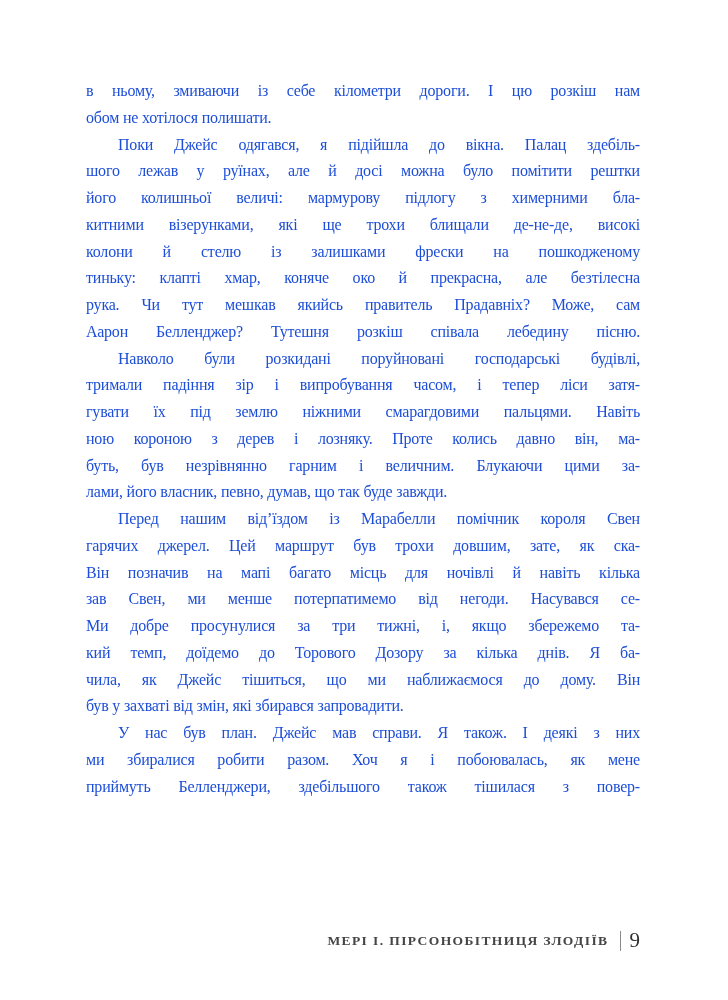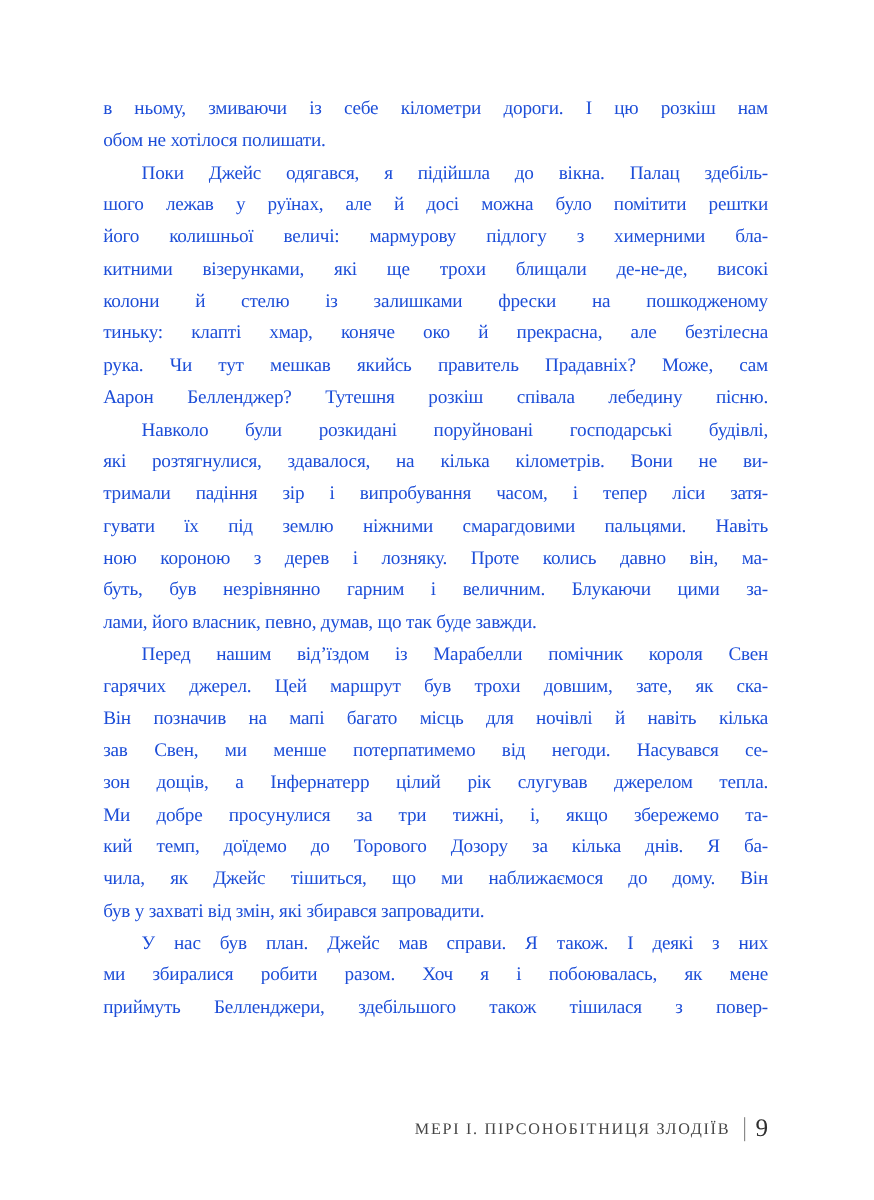--- a/index.html
+++ b/index.html
@@ -47,21 +47,21 @@
     right: 88px;
     display: flex;
     align-items: center;
     font-family: "Liberation Serif", serif;
     color: #454545;
   }
   .footer-author,
   .footer-title {
     font-size: 13.5px;
     letter-spacing: 1.4px;
-    font-weight: 400;
+    font-weight: 700;
     white-space: nowrap;
   }
   .footer-title {
   }
   .footer-divider {
     width: 1px;
     height: 20px;
     background: #8a8a8a;
     margin: 0 9px 0 11px;
   }
@@ -86,33 +86,31 @@
         <div class="line">шого лежав у руїнах, але й досі можна було помітити рештки</div>
         <div class="line">його колишньої величі: мармурову підлогу з химерними бла-</div>
         <div class="line">китними візерунками, які ще трохи блищали де-не-де, високі</div>
         <div class="line">колони й стелю із залишками фрески на пошкодженому</div>
         <div class="line">тиньку: клапті хмар, коняче око й прекрасна, але безтілесна</div>
         <div class="line">рука. Чи тут мешкав якийсь правитель Прадавніх? Може, сам</div>
         <div class="line">Аарон Белленджер? Тутешня розкіш співала лебедину пісню.</div>
       </div>
       <div class="paragraph">
         <div class="line indent">Навколо були розкидані поруйновані господарські будівлі,</div>
-        <div class="line">які розтягнулися, здавалося, на кілька кілометрів. Вони не ви-</div>
         <div class="line">тримали падіння зір і випробування часом, і тепер ліси затя-</div>
         <div class="line">гувати їх під землю ніжними смарагдовими пальцями. Навіть</div>
         <div class="line">ною короною з дерев і лозняку. Проте колись давно він, ма-</div>
         <div class="line">буть, був незрівнянно гарним і величним. Блукаючи цими за-</div>
         <div class="line final">лами, його власник, певно, думав, що так буде завжди.</div>
       </div>
       <div class="paragraph">
         <div class="line indent">Перед нашим відʼїздом із Марабелли помічник короля Свен</div>
         <div class="line">гарячих джерел. Цей маршрут був трохи довшим, зате, як ска-</div>
         <div class="line">Він позначив на мапі багато місць для ночівлі й навіть кілька</div>
         <div class="line">зав Свен, ми менше потерпатимемо від негоди. Насувався се-</div>
-        <div class="line">зон дощів, а Інфернатерр цілий рік слугував джерелом тепла.</div>
         <div class="line">Ми добре просунулися за три тижні, і, якщо збережемо та-</div>
         <div class="line">кий темп, доїдемо до Торового Дозору за кілька днів. Я ба-</div>
         <div class="line">чила, як Джейс тішиться, що ми наближаємося до дому. Він</div>
         <div class="line final">був у захваті від змін, які збирався запровадити.</div>
       </div>
       <div class="paragraph">
         <div class="line indent">У нас був план. Джейс мав справи. Я також. І деякі з них</div>
         <div class="line">ми збиралися робити разом. Хоч я і побоювалась, як мене</div>
         <div class="line">приймуть Белленджери, здебільшого також тішилася з повер-</div>
       </div>

